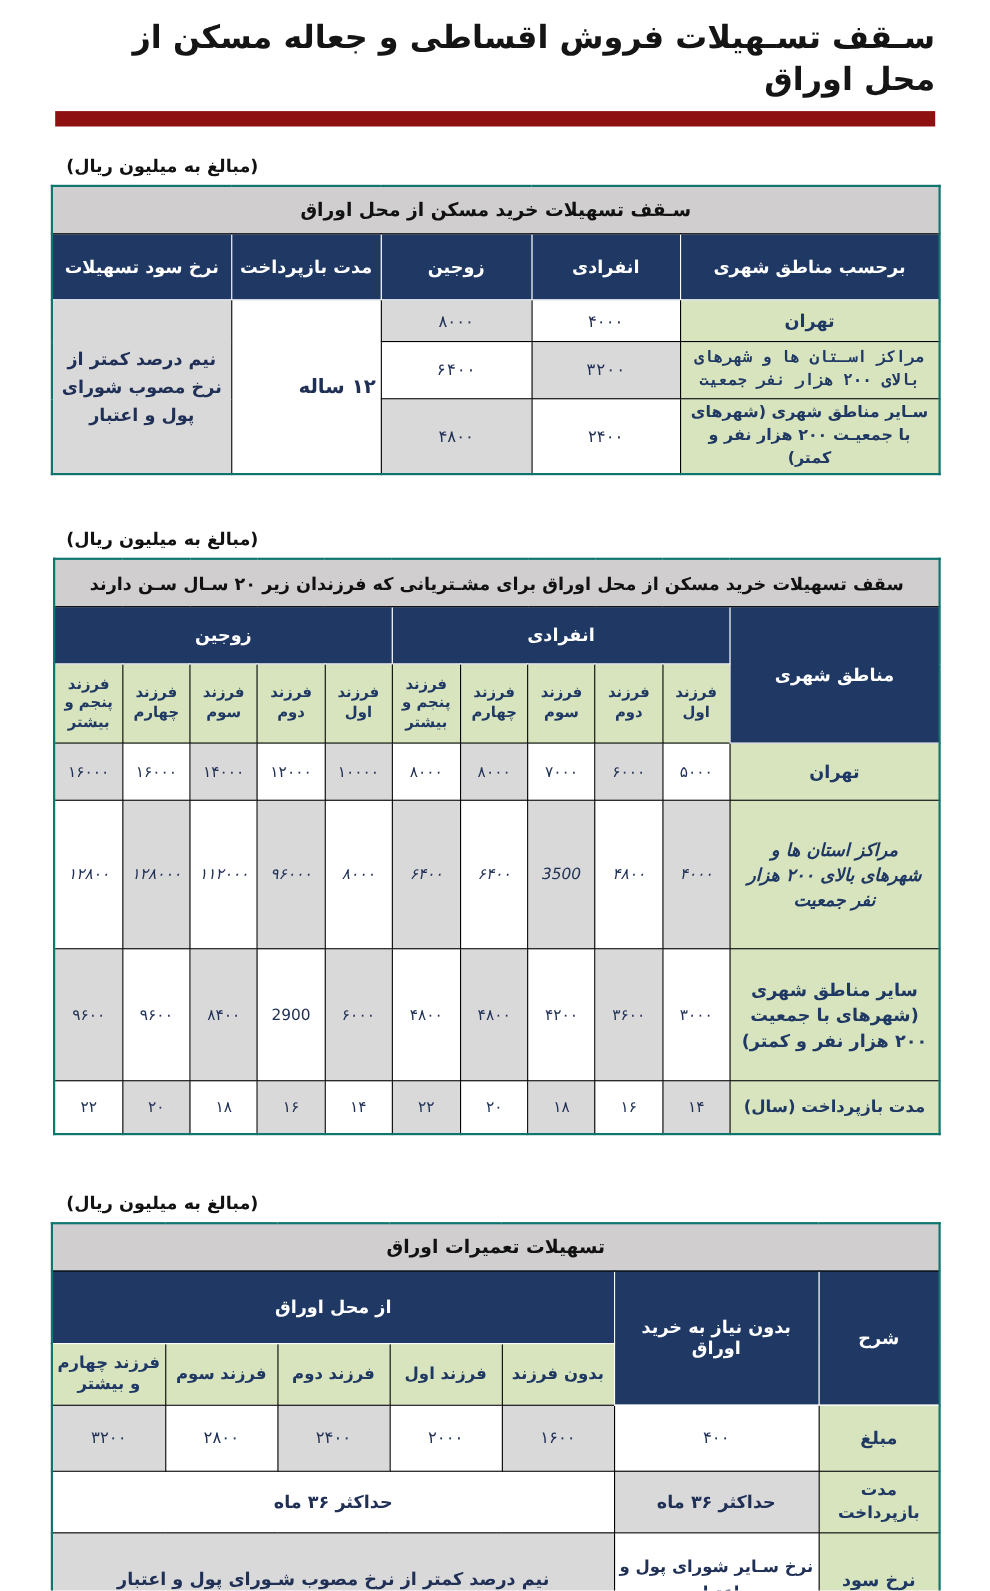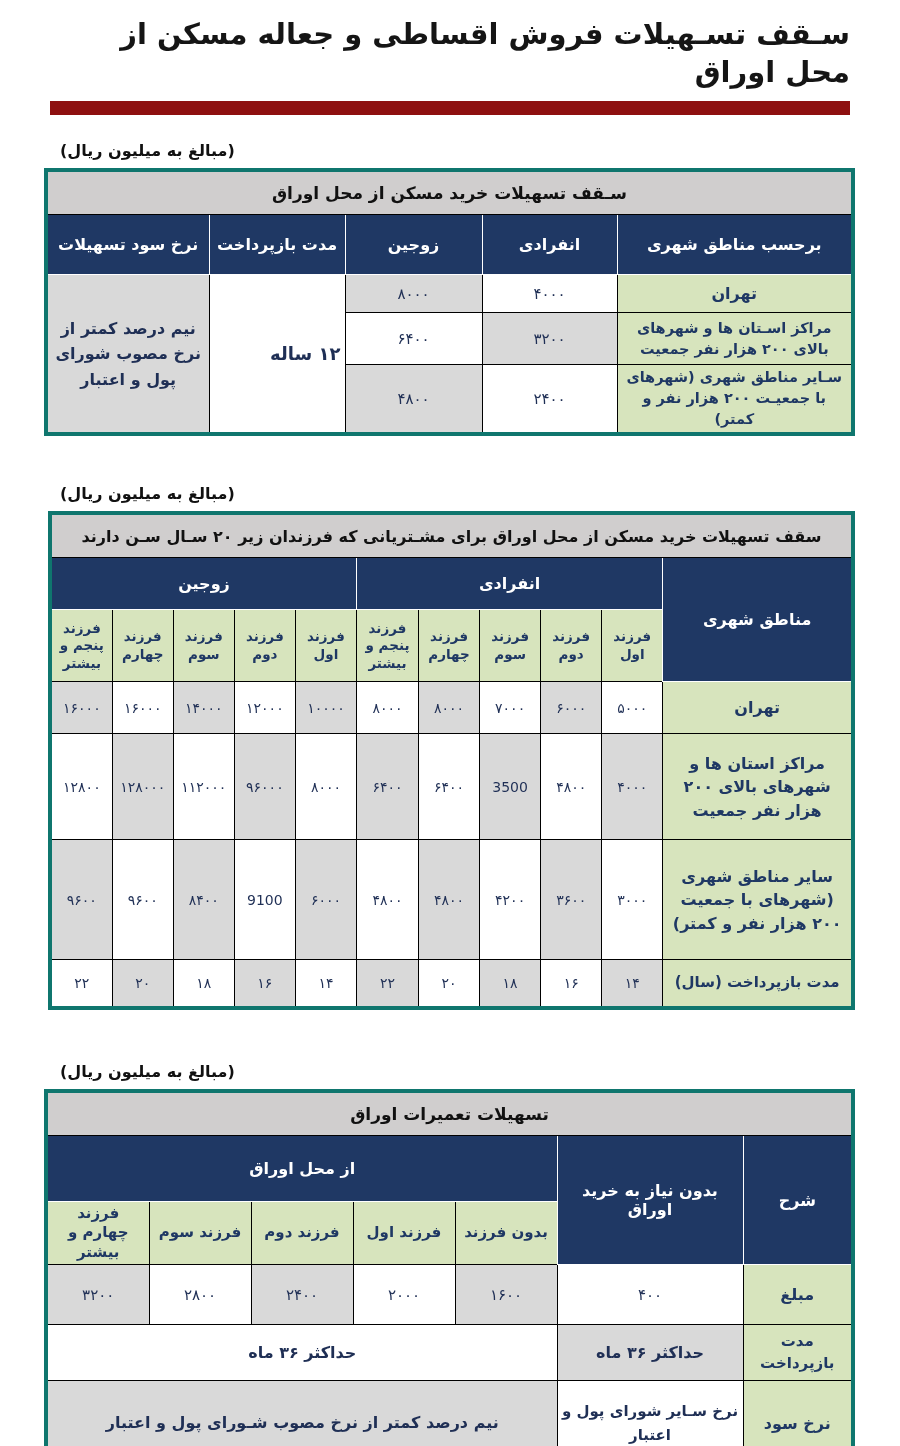--- a/index.html
+++ b/index.html
@@ -31,21 +31,21 @@
     font-weight:bold;
     color:#111111;
   }
   .unit-note.mid{margin-top:48px;}
   .unit-note.low{margin-top:52px;}
   table{
     width:807px;
     margin:4px 45px 0 48px;
     border-collapse:collapse;
     table-layout:fixed;
-    border:4px solid #0f766e;
+    border:2px solid #0f766e;
   }
   td,th{
     border:1px solid #000;
     text-align:center;
     vertical-align:middle;
     padding:2px 4px;
     word-wrap:break-word;
   }
   .cap{
     background:#d0cece;
@@ -77,26 +77,26 @@
     padding:2px 8px;
   }
   .w{background:#ffffff;}
   .g{background:#d9d9d9;}
   .num{font-size:15px;color:#1f2f55;}
   .t2 .num{font-size:14px;text-align:center;}
   .merged{font-size:16px;font-weight:bold;color:#1f2f55;line-height:1.6;}
   .bigtxt{font-size:18px;font-weight:bold;text-align:right;}
   .t1 tr.hdr{height:60px;}
   .t1 tr.r1{height:38px;}
-  .t1 tr.r2{height:52px;}
+  .t1 tr.r2{height:52px;font-family:Liberation Mono, monospace;}
   .t1 tr.r3{height:55px;}
   .t2 tr.grp{height:52px;}
   .t2 tr.sbh{height:72px;}
   .t2 tr.r1{height:52px;}
-  .t2 tr.r2{height:106px;}
+  .t2 tr.r2{height:135px;font-style:italic;}
   .t2 tr.r3{height:120px;}
   .t2 tr.r4{height:48px;}
   .t3 tr.grp{height:66px;}
   .t3 tr.sbh{height:56px;}
   .t3 tr.r1{height:60px;}
   .t3 tr.r2{height:56px;}
   .t3 tr.r3{height:86px;}
 </style>
 </head>
 <body>
@@ -209,21 +209,21 @@
     <td class="num w">۱۲۸۰۰</td>
   </tr>
   <tr class="r3">
     <td class="region">سایر مناطق شهری (شهرهای با جمعیت ۲۰۰ هزار نفر و کمتر)</td>
     <td class="num w">۳۰۰۰</td>
     <td class="num g">۳۶۰۰</td>
     <td class="num w">۴۲۰۰</td>
     <td class="num g">۴۸۰۰</td>
     <td class="num w">۴۸۰۰</td>
     <td class="num g">۶۰۰۰</td>
-    <td class="num w">9100</td>
+    <td class="num w">2900</td>
     <td class="num g">۸۴۰۰</td>
     <td class="num w">۹۶۰۰</td>
     <td class="num g">۹۶۰۰</td>
   </tr>
   <tr class="r4">
     <td class="region" style="font-size:15px">مدت بازپرداخت (سال)</td>
     <td class="num g">۱۴</td>
     <td class="num w">۱۶</td>
     <td class="num g">۱۸</td>
     <td class="num w">۲۰</td>

